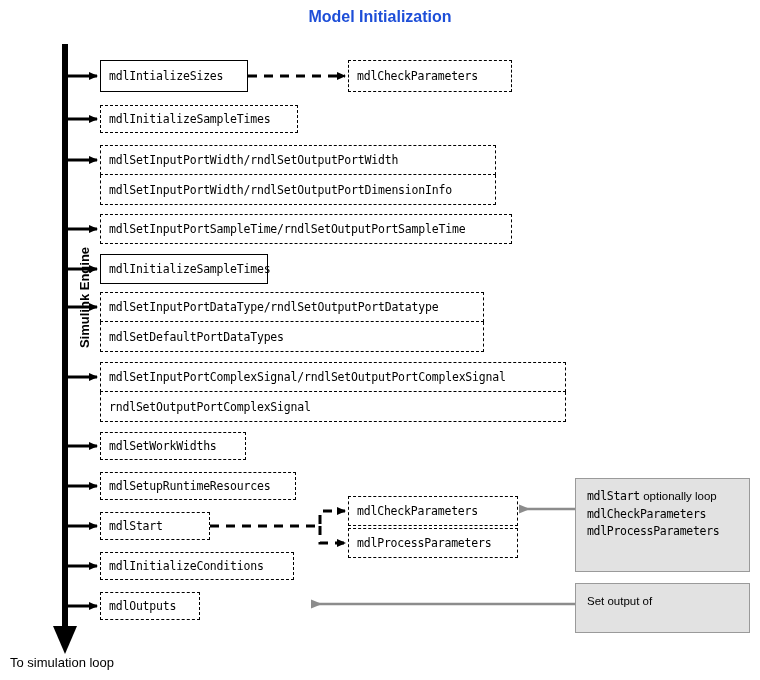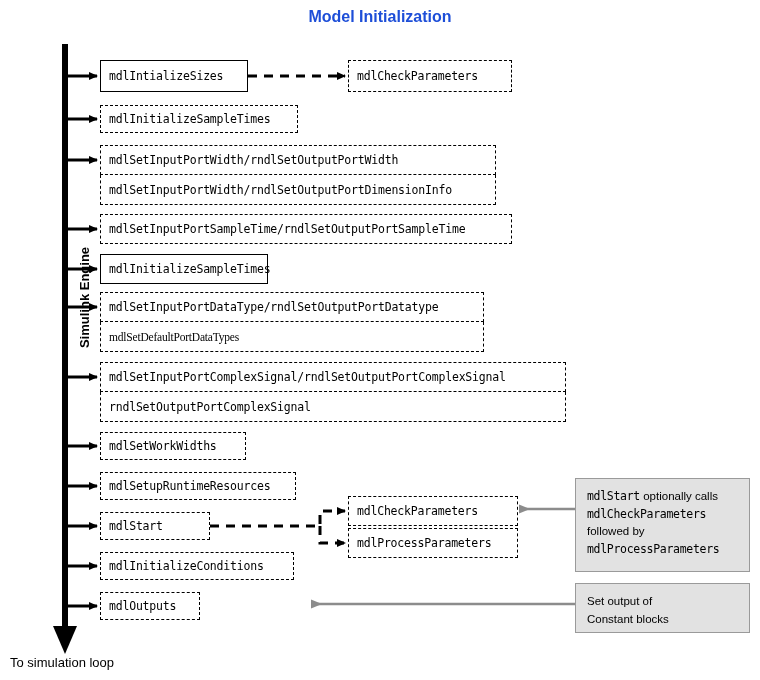--- a/index.html
+++ b/index.html
@@ -149,35 +149,33 @@
 
 <div id="nodes-layer">
     <div class="node solid" style="left: 100px; top: 60px; width: 148px; height: 32px;">mdlIntializeSizes</div>
     <div class="node dashed" style="left: 348px; top: 60px; width: 164px; height: 32px;">mdlCheckParameters</div>
     <div class="node dashed" style="left: 100px; top: 105px; width: 198px; height: 28px;">mdlInitializeSampleTimes</div>
     <div class="node stack-top" style="left: 100px; top: 145px; width: 396px; height: 30px;">mdlSetInputPortWidth/rndlSetOutputPortWidth</div>
     <div class="node stack-bottom" style="left: 100px; top: 175px; width: 396px; height: 30px;">mdlSetInputPortWidth/rndlSetOutputPortDimensionInfo</div>
     <div class="node dashed" style="left: 100px; top: 214px; width: 412px; height: 30px;">mdlSetInputPortSampleTime/rndlSetOutputPortSampleTime</div>
     <div class="node solid" style="left: 100px; top: 254px; width: 168px; height: 30px;">mdlInitializeSampleTimes</div>
     <div class="node stack-top" style="left: 100px; top: 292px; width: 384px; height: 30px;">mdlSetInputPortDataType/rndlSetOutputPortDatatype</div>
-    <div class="node stack-bottom" style="left: 100px; top: 322px; width: 384px; height: 30px; font-family: Liberation Serif, serif;">mdlSetDefaultPortDataTypes</div>
+    <div class="node stack-bottom" style="left: 100px; top: 322px; width: 384px; height: 30px;">mdlSetDefaultPortDataTypes</div>
     <div class="node stack-top" style="left: 100px; top: 362px; width: 466px; height: 30px;">mdlSetInputPortComplexSignal/rndlSetOutputPortComplexSignal</div>
     <div class="node stack-bottom" style="left: 100px; top: 392px; width: 466px; height: 30px;">rndlSetOutputPortComplexSignal</div>
     <div class="node dashed" style="left: 100px; top: 432px; width: 146px; height: 28px;">mdlSetWorkWidths</div>
     <div class="node dashed" style="left: 100px; top: 472px; width: 196px; height: 28px;">mdlSetupRuntimeResources</div>
     <div class="node dashed" style="left: 100px; top: 512px; width: 110px; height: 28px;">mdlStart</div>
     <div class="node dashed" style="left: 348px; top: 496px; width: 170px; height: 30px;">mdlCheckParameters</div>
     <div class="node dashed" style="left: 348px; top: 528px; width: 170px; height: 30px;">mdlProcessParameters</div>
     <div class="node dashed" style="left: 100px; top: 552px; width: 194px; height: 28px;">mdlInitializeConditions</div>
     <div class="node dashed" style="left: 100px; top: 592px; width: 100px; height: 28px;">mdlOutputs</div>
   </div>
 <div id="callouts-layer">
     <div class="callout" style="left: 575px; top: 478px; width: 175px; height: 94px;">
-      <div class="line"><span class="mono">mdlStart</span><span class="sans"> optionally calls</span></div>
+      <div class="line"><span class="mono">mdlStart</span><span class="sans"> optionally loop</span></div>
       <div class="line"><span class="mono">mdlCheckParameters</span></div>
-      <div class="line"><span class="sans">followed by</span></div>
       <div class="line"><span class="mono">mdlProcessParameters</span></div>
     </div>
     <div class="callout" style="left: 575px; top: 583px; width: 175px; height: 50px;">
       <div class="line"><span class="sans">Set output of</span></div>
-      <div class="line"><span class="sans">Constant blocks</span></div>
     </div>
   </div>
 
 </body></html>

